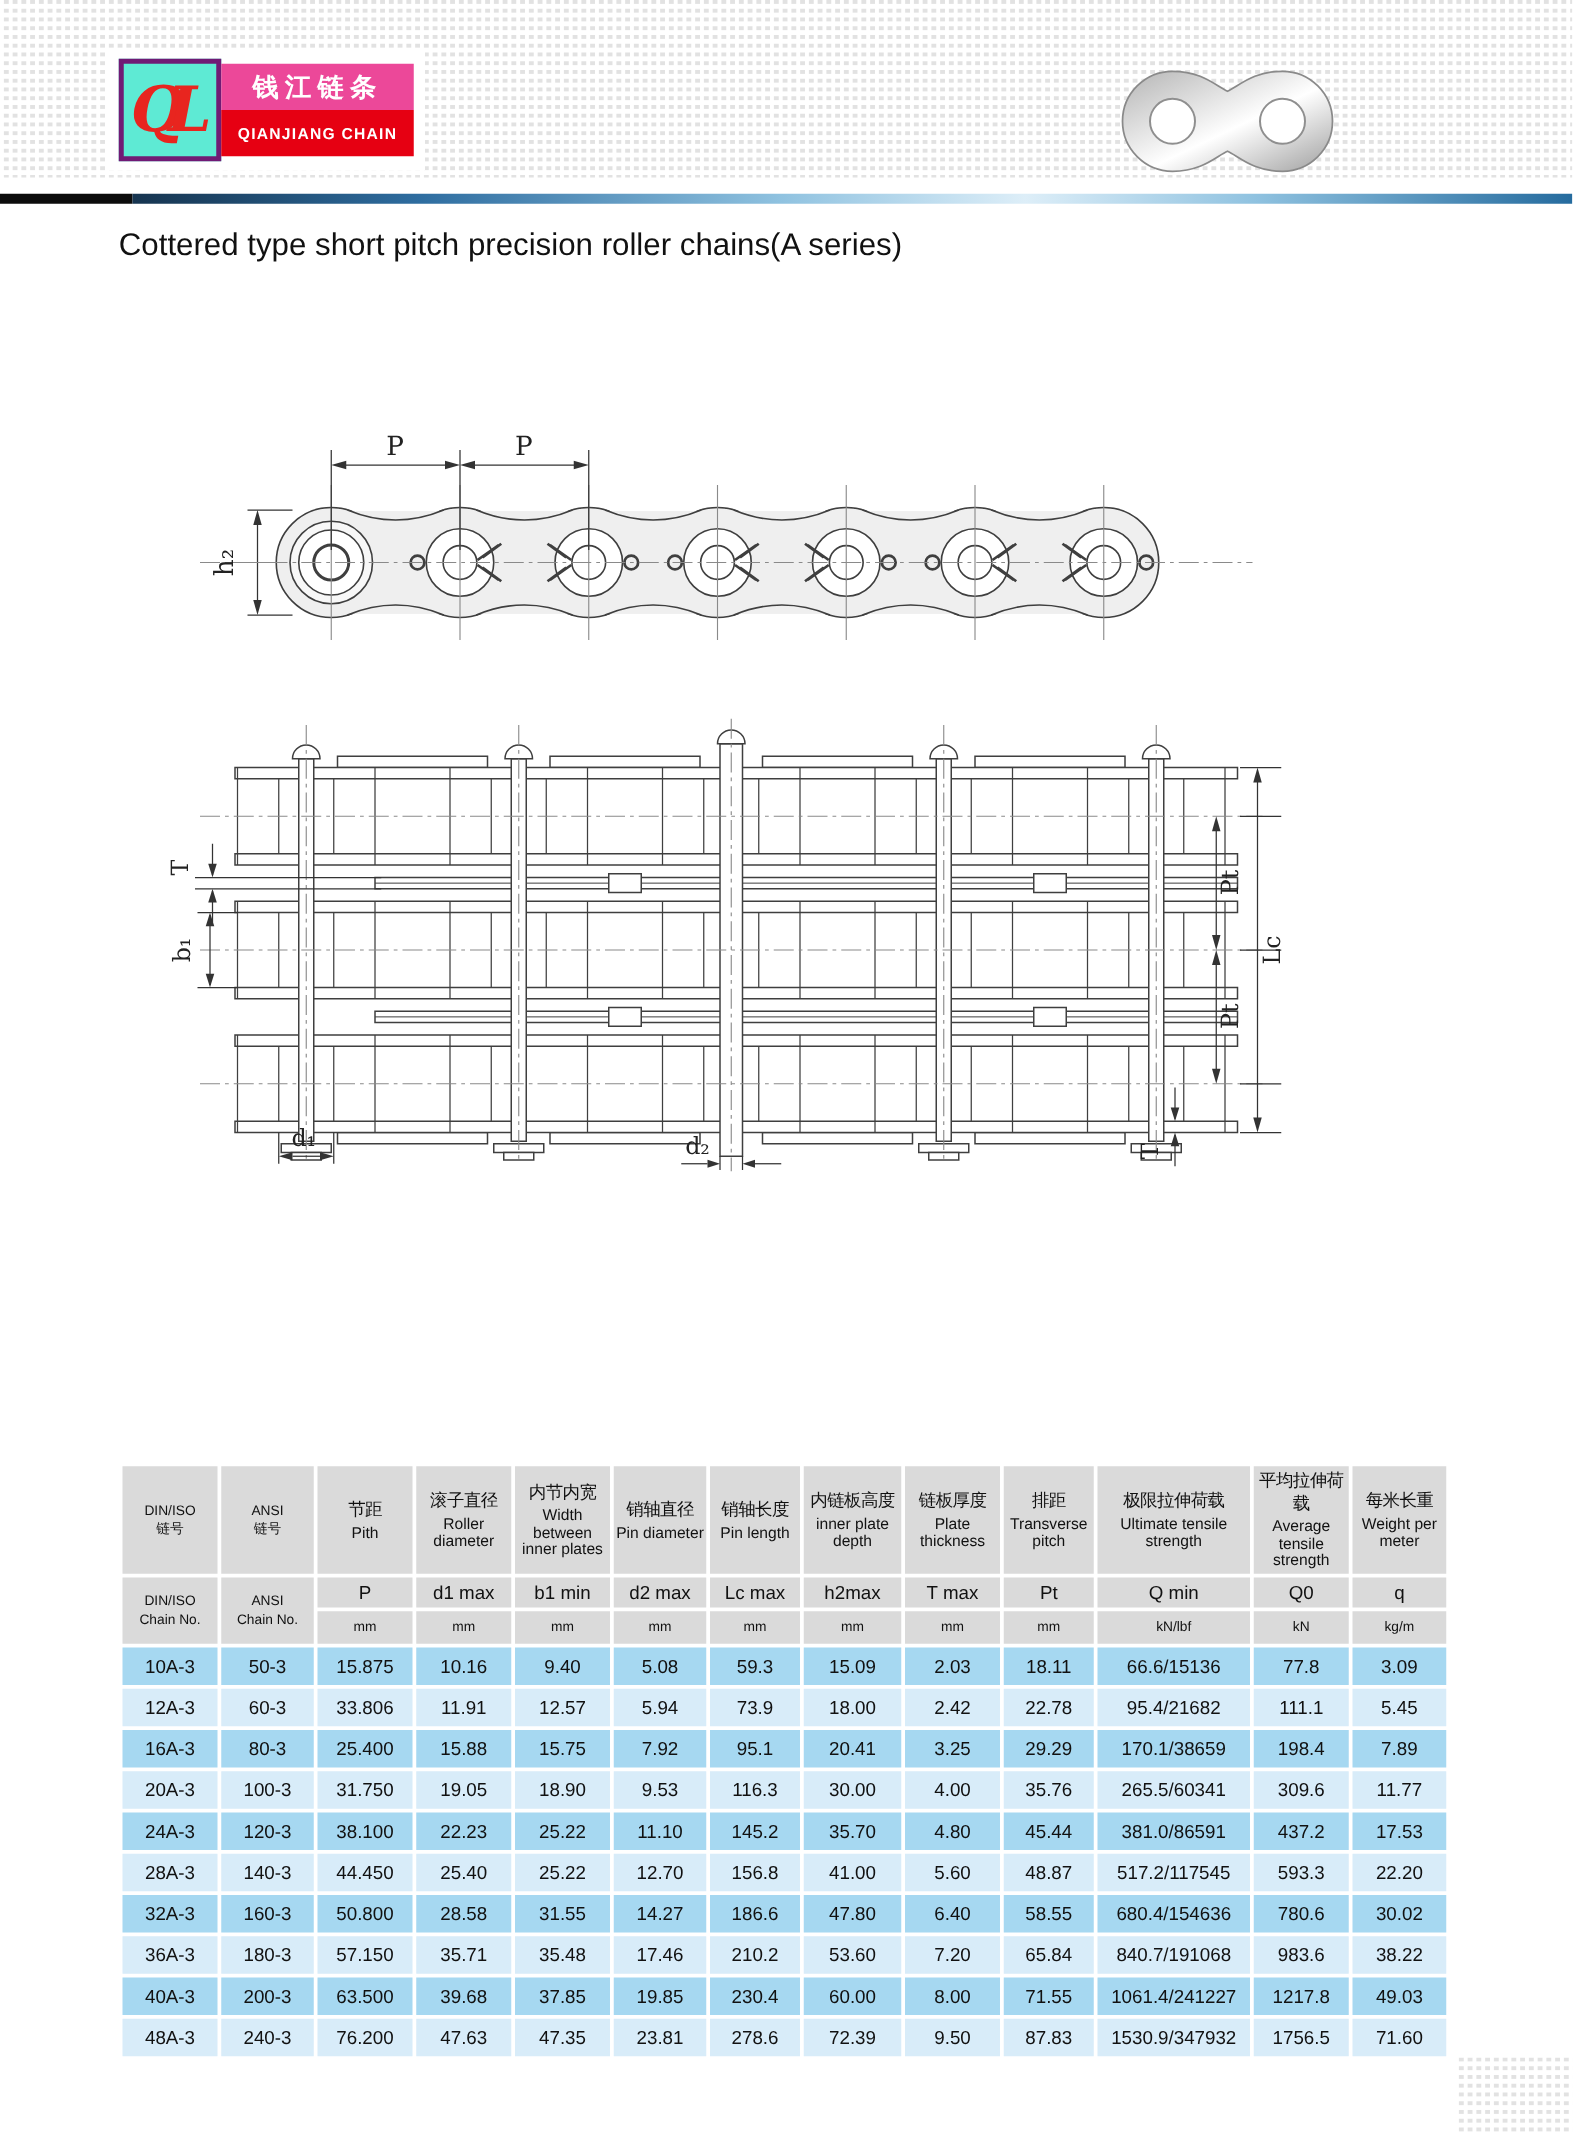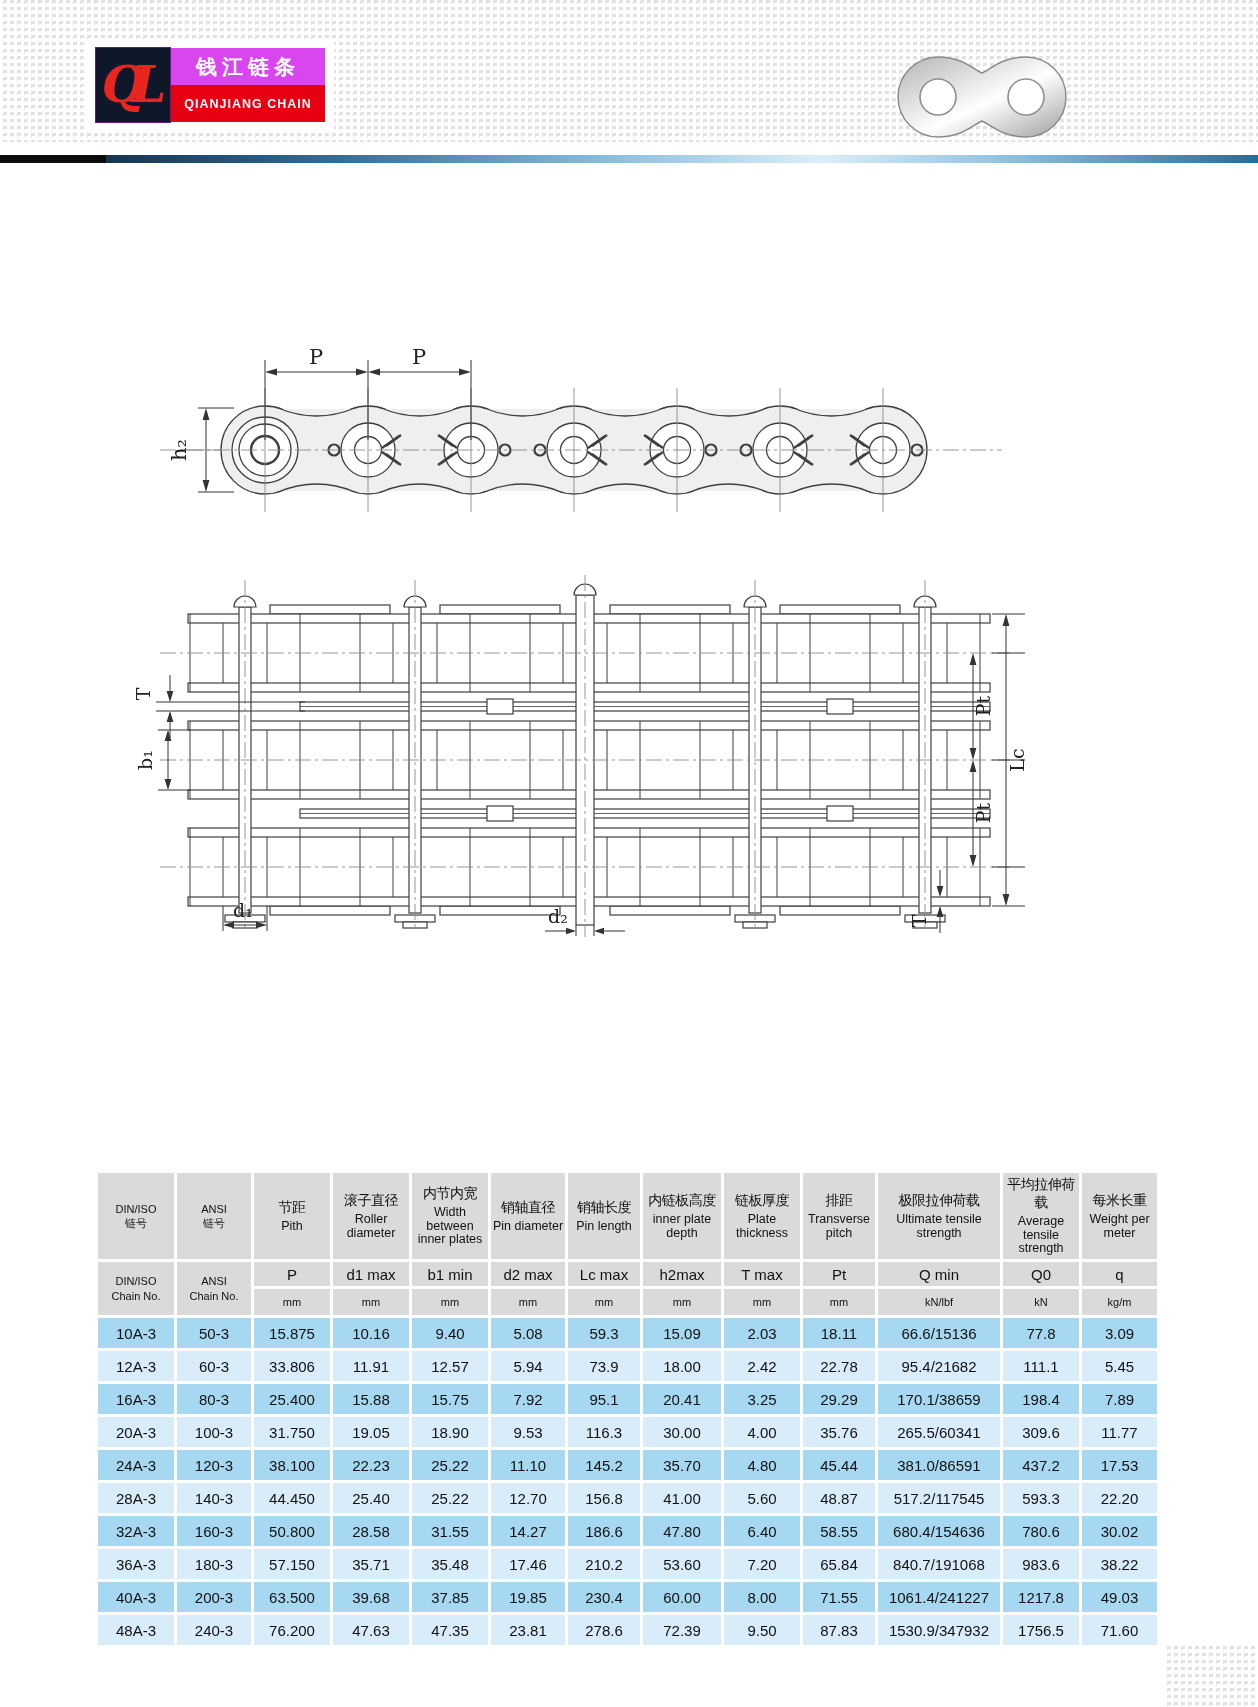--- a/index.html
+++ b/index.html
@@ -5,25 +5,25 @@
   html,body{margin:0;padding:0;background:#fff;}
   .page{position:relative;width:1258px;height:1707px;background:#ffffff;overflow:hidden;
         font-family:"Liberation Sans","DejaVu Sans",sans-serif;color:#111;}
   
   .dots{background:conic-gradient(#e2e2e2 25%,#ffffff 0);background-size:7px 7px;}
   .dots-band{position:absolute;left:0;top:0;width:1258px;height:142px;}
   .dots-corner{position:absolute;left:1164px;top:1646px;width:94px;height:61px;}
 
   
   .logo{position:absolute;left:86px;top:40px;background:#ffffff;padding:7px 9px;display:flex;align-items:center;}
-  .logo-yellow{width:74px;height:74px;background:#0f172a;border:1px solid #701a75;display:flex;align-items:center;justify-content:center;}
+  .logo-yellow{width:74px;height:74px;background:#5eead4;border:4px solid #701a75;display:flex;align-items:center;justify-content:center;}
   .ql{font-family:"DejaVu Serif","Liberation Serif",serif;font-style:italic;font-weight:bold;
       font-size:50px;color:#e8251f;letter-spacing:-14px;padding-right:12px;line-height:1;}
   .logo-right{width:154px;height:74px;display:flex;flex-direction:column;}
-  .logo-blue{flex:1;background:#d946ef;color:#fff;font-size:21px;font-weight:bold;letter-spacing:5px;
+  .logo-blue{flex:1;background:#ec4899;color:#fff;font-size:21px;font-weight:bold;letter-spacing:5px;
              display:flex;align-items:center;justify-content:center;}
   .logo-red{flex:1;background:#e60012;color:#ffffff;font-size:12.5px;font-weight:bold;letter-spacing:1px;
             display:flex;align-items:center;justify-content:center;}
 
   .chain-plate{position:absolute;left:876px;top:38px;}
 
   
   .bar-black{position:absolute;left:0;top:155px;width:106px;height:8px;background:#0c0c0c;}
   .bar-grad{position:absolute;left:106px;top:155px;width:1152px;height:8px;
             background:linear-gradient(90deg,#16344f 0%,#2e6da0 20%,#8fc2e0 45%,#ddeef8 62%,#8fc2e0 78%,#256b9e 100%);}
@@ -83,20 +83,21 @@
     <path d="M62,19 C86,19 97,31 106,35 C115,31 126,19 150,19 A40,40 0 1 1 150,99
              C126,99 115,87 106,83 C97,87 86,99 62,99 A40,40 0 1 1 62,19 Z" fill="url(#mg)" stroke="#8a8a8a" stroke-width="1.4"></path>
     <circle cx="62" cy="59" r="18" fill="#ffffff" stroke="#8f8f8f" stroke-width="1.6"></circle>
     <circle cx="150" cy="59" r="18" fill="#ffffff" stroke="#8f8f8f" stroke-width="1.6"></circle>
   </svg>
 
   <div class="bar-black"></div>
   <div class="bar-grad"></div>
 
   <div class="titles">
+    <div class="title-en">Cottered type short pitch precision roller chains(A series)</div>
   </div>
 
   <svg class="diag d1" width="880" height="200" viewBox="0 0 880 200">
     <g stroke="#3f3f3f" fill="none" stroke-width="1.3">
 
       <g stroke="none" fill="#efefef">
         <circle cx="125" cy="120" r="44"></circle>
           <circle cx="228" cy="120" r="44"></circle>
           <circle cx="331" cy="120" r="44"></circle>
         <circle cx="434" cy="120" r="44"></circle>

